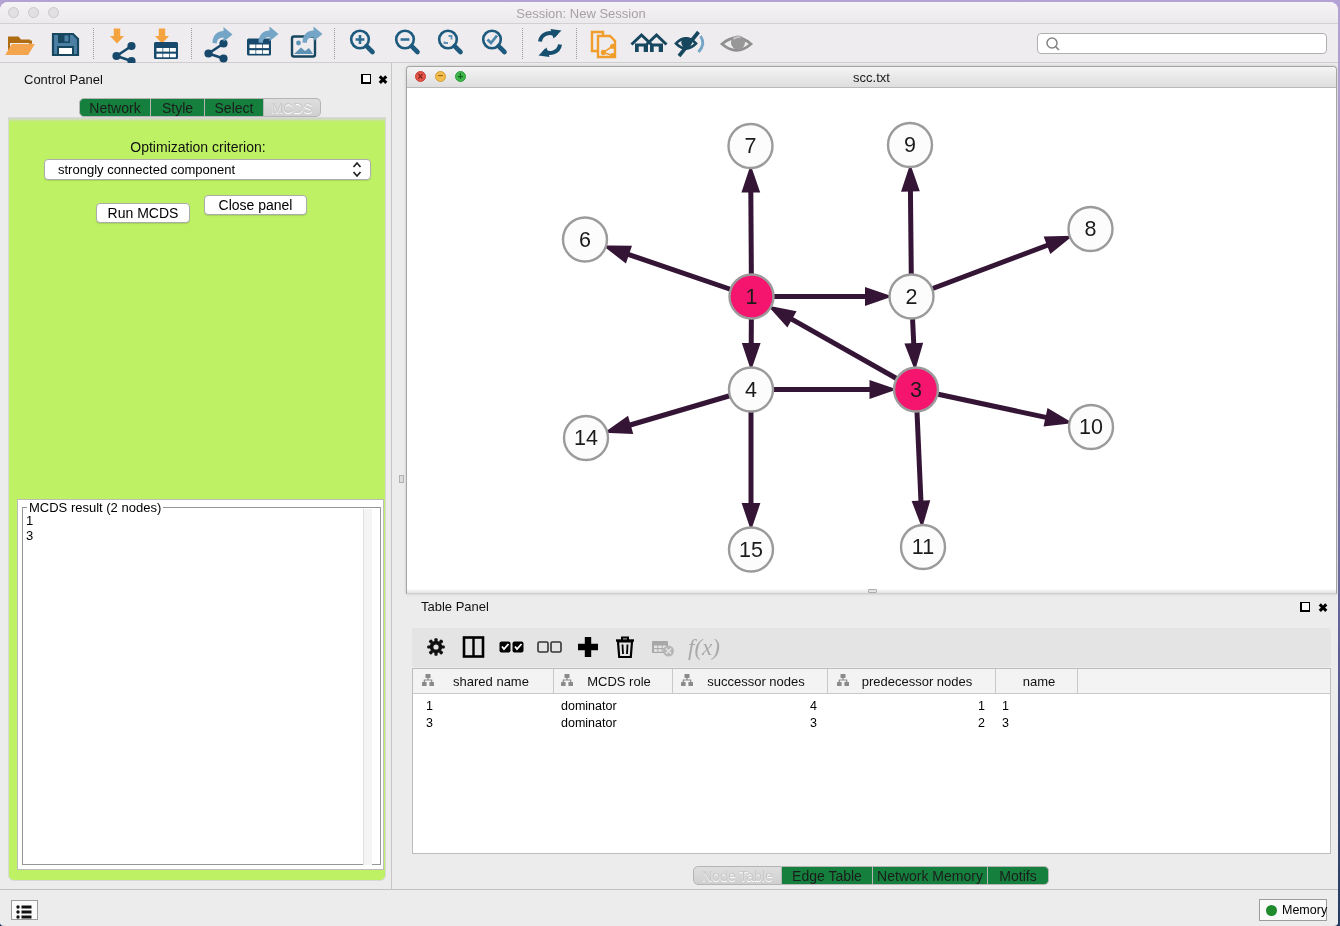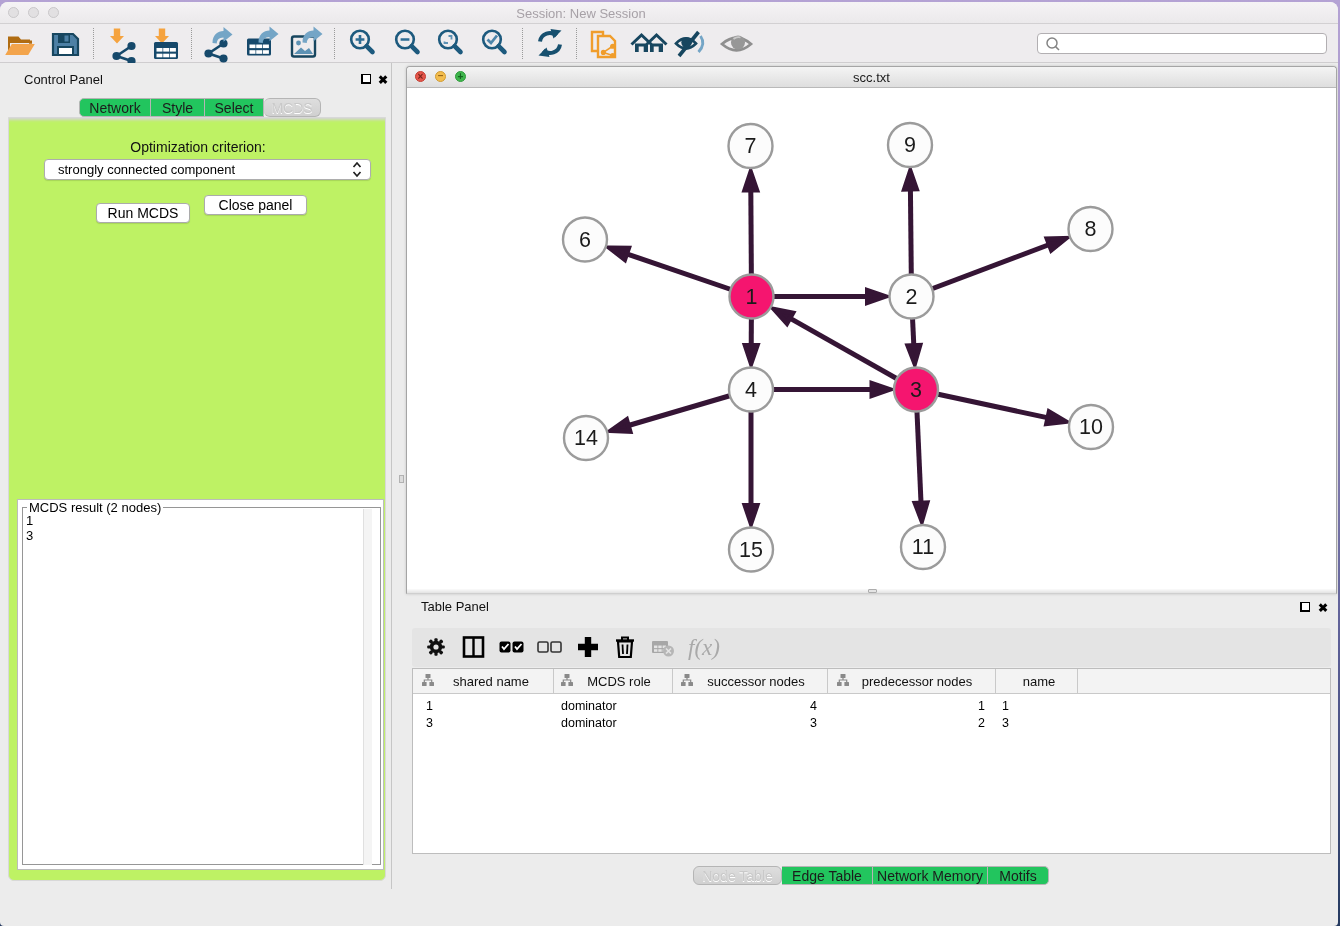--- a/index.html
+++ b/index.html
@@ -28,26 +28,26 @@
 
 #cpanel { position:absolute; left:0; top:61px; width:392px; height:826px;
   background:#ececec; border-right:1px solid #c6c6c6; }
 #cptitle { position:absolute; left:24px; top:9px; font-size:13px; color:#111; }
 .wicon-sq { position:absolute; width:10px; height:10px; border:1px solid #000;
   border-left-width:2px; border-bottom-width:2px; background:#fff; box-shadow:inset 0 0 0 1px #fff; }
 .wicon-x { position:absolute; font-size:12px; font-weight:bold; color:#000; line-height:10px; }
 
 .tabbar { position:absolute; height:19px; display:flex; }
 .dotsym { position:absolute; left:0; width:9px; text-align:center; font-size:10px; line-height:9px; font-weight:bold; }
-.tab { height:19px; background:#22c55e; border:1px solid #b5b5b5; border-left:none;
+.tab { height:19px; background:#15803d; border:1px solid #b5b5b5; border-left:none;
   font-size:14px; color:#1c1c1c; text-align:center; line-height:18px; }
 .tab.first { border-left:1px solid #b5b5b5; border-radius:5px 0 0 5px; }
 .tab.last { border-radius:0 5px 5px 0; }
 .tab.sel { background:linear-gradient(#dedede,#d0d0d0); color:#c9c9c9;
-  text-shadow:0 1px 0 #ffffff;border-radius:6px; }
+  text-shadow:0 1px 0 #ffffff; }
 
 #cpcontent { position:absolute; left:8px; top:54px; width:378px; height:764px;
   background:#bef264; border:1px solid #d8d8d8; border-radius:0 0 6px 6px;
   box-shadow:inset 0 4px 3px -2px #d4d4d4; }
 #optlabel { position:absolute; left:0; top:21px; width:378px; text-align:center;
   font-size:14px; color:#111; }
 #combo { position:absolute; left:35px; top:41px; width:327px; height:21px;
   background:#fff; border:1px solid #adadad; border-radius:4px;
   font-size:13px; color:#000; line-height:19px; padding-left:13px;
   box-shadow:0 1px 1px rgba(0,0,0,.12); }
@@ -470,13 +470,28 @@
 <div class="td" style="left:589px; top:46px;">3</div>
     </div>
     <div class="tabbar" style="left:287px; top:269px;">
       <div class="tab first sel" style="width:89px; line-height:19px;">Node Table</div>
       <div class="tab" style="width:91px; line-height:19px;">Edge Table</div>
       <div class="tab" style="width:115px; line-height:19px;">Network Memory</div>
       <div class="tab last" style="width:61px; line-height:19px;">Motifs</div>
     </div>
   </div>
 
+  <div id="statusbar">
+    <div id="listbtn">
+        <svg width="24" height="22" style="position:absolute;left:0;top:0;">
+<g fill="#111">
+            <circle cx="6" cy="6" r="1.7"></circle>
+            <circle cx="6" cy="11" r="1.7"></circle>
+            <circle cx="6" cy="16" r="1.7"></circle>
+<rect x="9.5" y="4.5" width="10" height="3"></rect>
+            <rect x="9.5" y="9.5" width="10" height="3"></rect>
+            <rect x="9.5" y="14.5" width="10" height="3"></rect>
+          </g>
+</svg>
+      </div>
+    <div id="membtn"><div id="memdot"></div>Memory</div>
+  </div>
 </div>
 
 </body></html>

